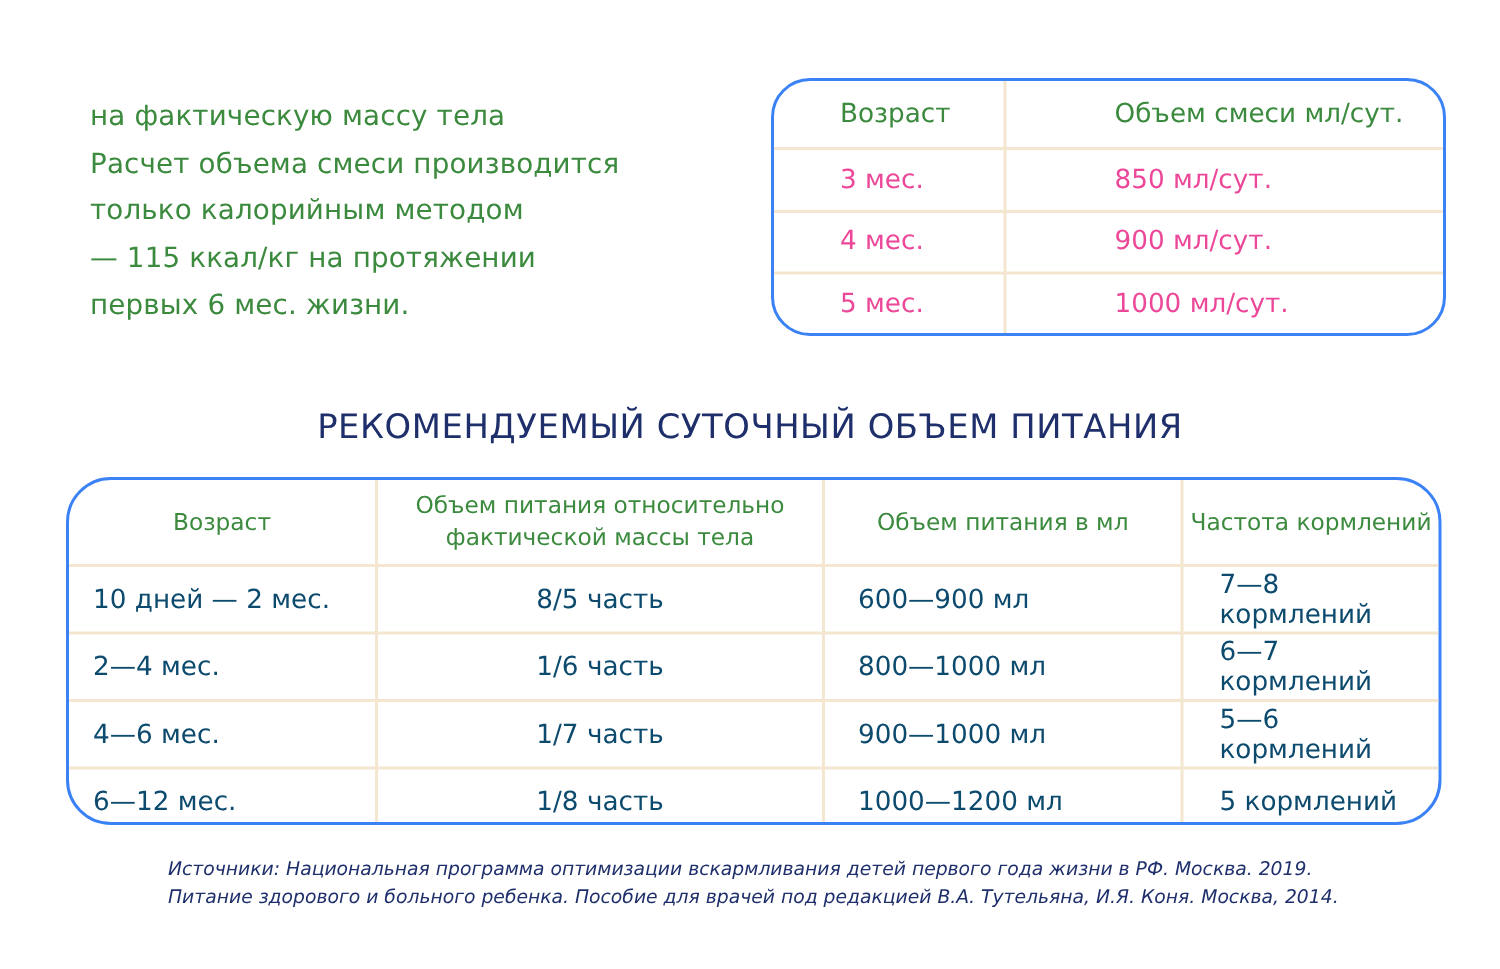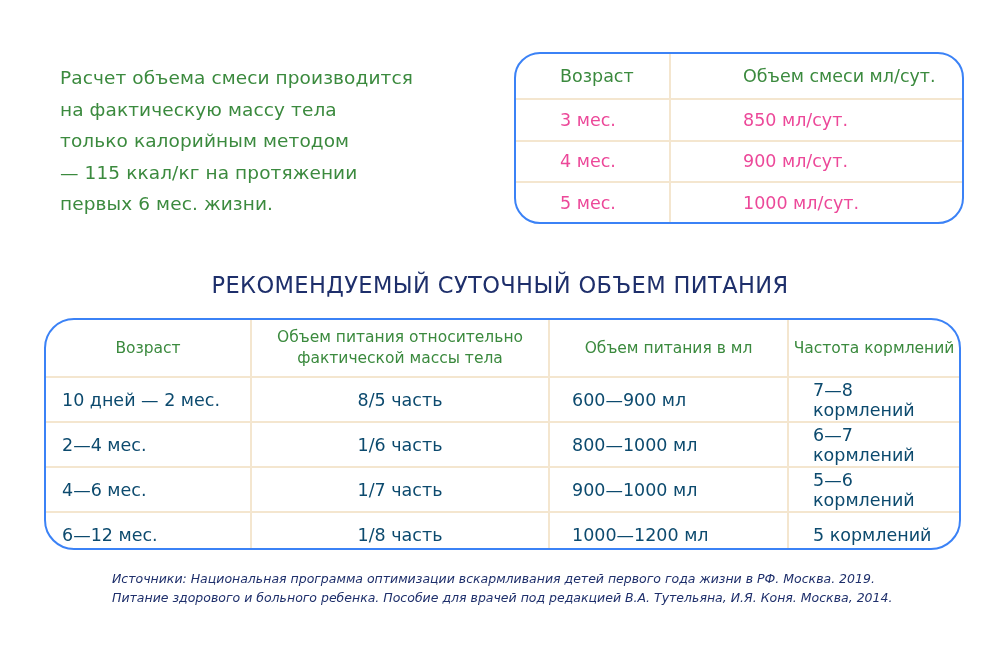--- a/index.html
+++ b/index.html
@@ -47,22 +47,22 @@
 
     .sources {
       position: absolute; left: 112px; top: 570px; color: #1e2f6b;
       font-style: italic; font-size: 12.5px; line-height: 18.5px; white-space: nowrap;
     }
   </style>
 </head>
 <body>
 
 <div class="intro">
+  <div>на фактическую массу тела</div>
   <div>Расчет объема смеси производится</div>
-  <div>на фактическую массу тела</div>
   <div>только калорийным методом</div>
   <div>— 115 ккал/кг на протяжении</div>
   <div>первых 6 мес. жизни.</div>
 </div>
 
 <div class="box box1">
   <table>
     <tbody>
         <tr>
       <th class="c1">Возраст</th>

